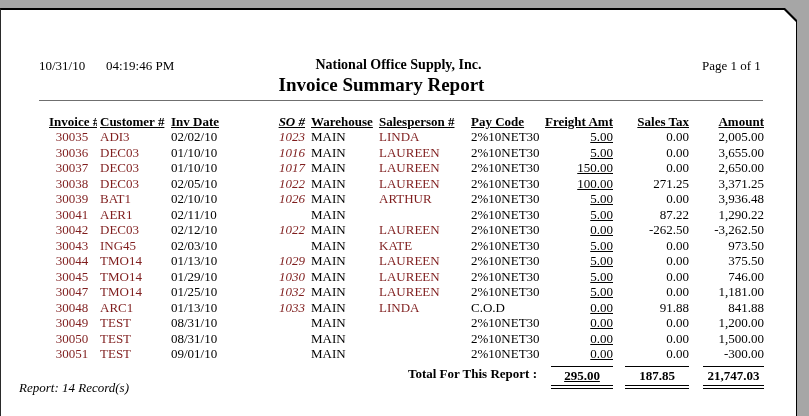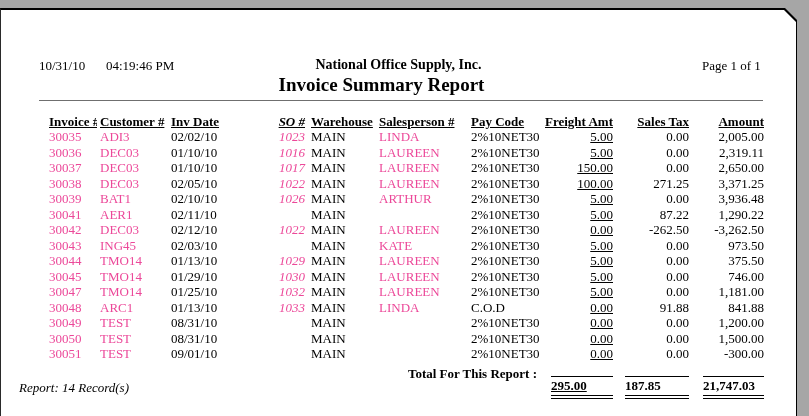--- a/index.html
+++ b/index.html
@@ -39,40 +39,40 @@
 
   table.report {
     position:absolute; left:48px; top:102px;
     border-collapse:collapse; table-layout:fixed;
     width:718px;
     font-size:13px;
   }
   th, td { line-height:15.5px; height:15.5px; white-space:nowrap; overflow:hidden;
            font-weight:normal; text-align:left; vertical-align:bottom; }
   thead th { font-weight:bold; text-decoration:underline; height:17px; }
-  .col-invoice    { width:48px;  text-align:left; padding-right:2px;margin-left:44px; }
+  .col-invoice    { width:48px;  text-align:center; padding-right:2px;margin-left:44px; }
   .col-customer   { width:72px;  padding-left:3px; }
   .col-inv_date   { width:108px; padding-left:2px; }
   .col-so         { width:30px;  text-align:right; padding-right:2px;font-style:italic; }
   .col-warehouse  { width:70px;  padding-left:4px; }
   .col-salesperson{ width:92px;  padding-left:2px; }
   .col-pay_code   { width:74px;  padding-left:2px; }
   .col-freight    { width:74px;  text-align:right; padding-right:4px;text-decoration:underline; }
   .col-sales_tax  { width:78px;  text-align:right; padding-right:6px; }
   .col-amount     { width:72px;  text-align:right; padding-right:3px; }
-  td.link { color:#ec4899; }
+  td.link { color:#7f1d1d; }
 
   tfoot td { vertical-align:top; }
   .total-label { font-weight:bold; text-align:right; padding-right:6px; padding-top:4px; }
   .total-box {
-    margin-top:14px; margin-left:8px;
+    margin-top:4px; margin-left:8px;
     border-top:1px solid #000;
     border-bottom:4px double #000;
     padding:1px 0 2px 0;
-    font-weight:bold; text-align:left;
+    font-weight:bold; text-align:center;
   }
   .footer-count {
     position:absolute; left:18px; top:370px;
     font-size:13px; font-style:italic;
   }
 </style>
 </head>
 <body>
 
 <div class="page">
@@ -117,21 +117,21 @@
         <tr>
           <td class="col-invoice link">30036</td>
           <td class="col-customer link">DEC03</td>
           <td class="col-inv_date">01/10/10</td>
           <td class="col-so link">1016</td>
           <td class="col-warehouse">MAIN</td>
           <td class="col-salesperson link">LAUREEN</td>
           <td class="col-pay_code">2%10NET30</td>
           <td class="col-freight">5.00</td>
           <td class="col-sales_tax">0.00</td>
-          <td class="col-amount">2,319.11</td>
+          <td class="col-amount">3,655.00</td>
         </tr>
         <tr>
           <td class="col-invoice link">30037</td>
           <td class="col-customer link">DEC03</td>
           <td class="col-inv_date">01/10/10</td>
           <td class="col-so link">1017</td>
           <td class="col-warehouse">MAIN</td>
           <td class="col-salesperson link">LAUREEN</td>
           <td class="col-pay_code">2%10NET30</td>
           <td class="col-freight">150.00</td>

